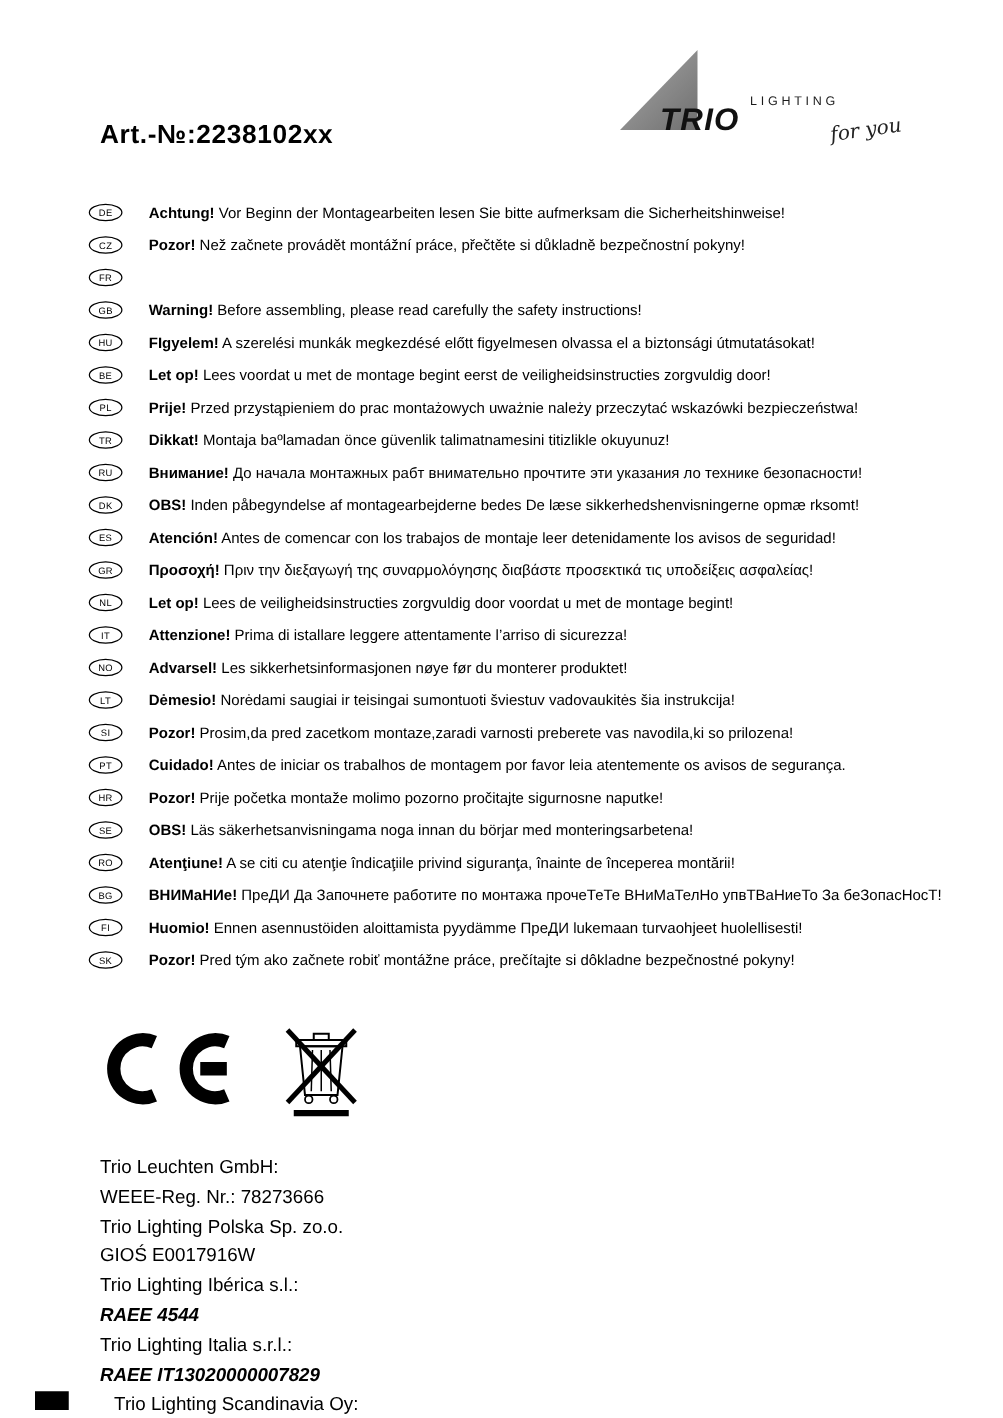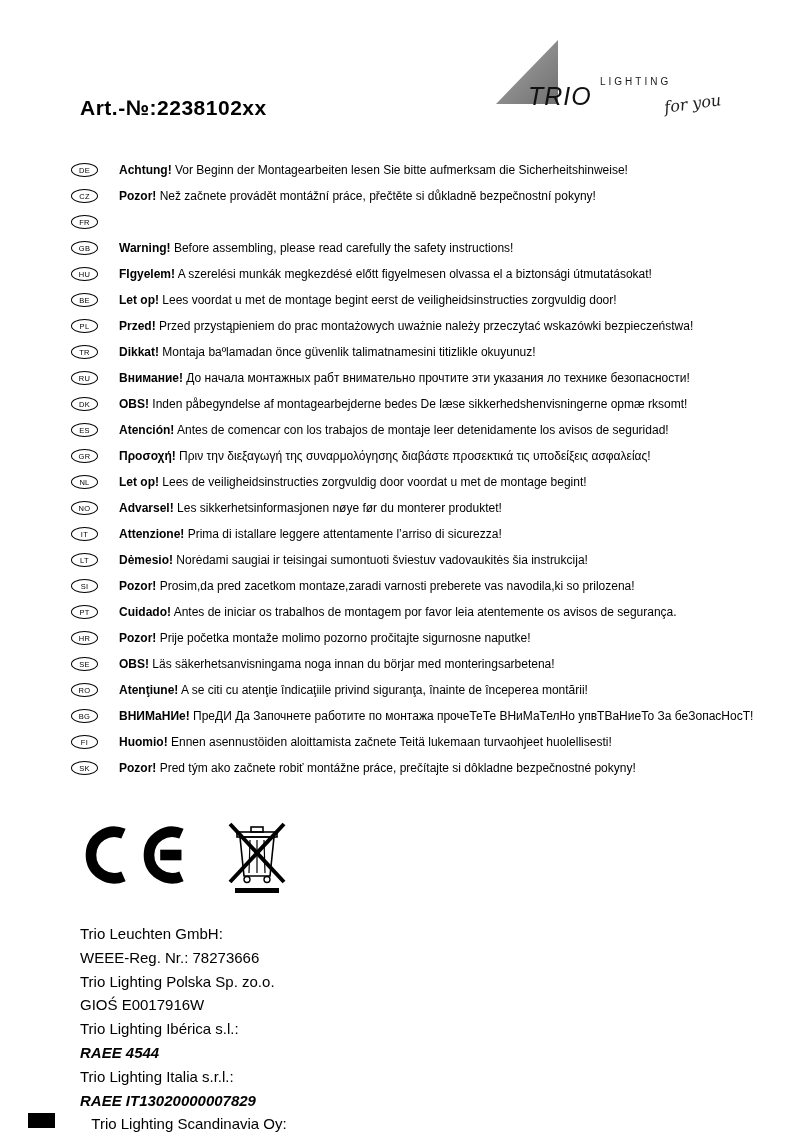--- a/index.html
+++ b/index.html
@@ -15,21 +15,21 @@
   .doc-title {
     position:absolute; left:80px; top:96px;
     font-size:21px; font-weight:bold; letter-spacing:0.5px;
   }
 
   
   .logo { position:absolute; left:492px; top:36px; width:230px; height:80px; }
   .logo svg.triangle { position:absolute; left:0; top:0; }
   .logo .brand {
     position:absolute; left:36px; top:46px;
-    font-size:25px; font-weight:normal; font-style:italic; letter-spacing:1px;
+    font-size:25px; font-weight:bold; font-style:italic; letter-spacing:1px;
     color:#111;
   }
   .logo .lighting {
     position:absolute; left:108px; top:40px;
     font-size:10px; letter-spacing:3px; color:#1a1a1a; font-weight:500;
   }
   .logo .tagline {
     position:absolute; left:172px; top:58px;
     font-family:"DejaVu Serif", serif; font-style:italic;
     font-size:16px; color:#222; transform:rotate(-8deg);
@@ -122,21 +122,21 @@
     <p class="warning-line"><b>FIgyelem!</b><span> A szerelési munkák megkezdésé előtt figyelmesen olvassa el a biztonsági útmutatásokat!</span></p>
   </div>
 
   <div class="warning-row">
     <span class="badge">BE</span>
     <p class="warning-line"><b>Let op!</b><span> Lees voordat u met de montage begint eerst de veiligheidsinstructies zorgvuldig door!</span></p>
   </div>
 
   <div class="warning-row">
     <span class="badge">PL</span>
-    <p class="warning-line"><b>Przed!</b><span> Przed przystąpieniem do prac montażowych uważnie należy przeczytać wskazówki bezpieczeństwa!</span></p>
+    <p class="warning-line"><b>Prije!</b><span> Przed przystąpieniem do prac montażowych uważnie należy przeczytać wskazówki bezpieczeństwa!</span></p>
   </div>
 
   <div class="warning-row">
     <span class="badge">TR</span>
     <p class="warning-line"><b>Dikkat!</b><span> Montaja baºlamadan önce güvenlik talimatnamesini titizlikle okuyunuz!</span></p>
   </div>
 
   <div class="warning-row">
     <span class="badge">RU</span>
     <p class="warning-line"><b>Внимание!</b><span> До начала монтажных рабт внимательно прочтите эти указания ло технике безопасности!</span></p>
@@ -156,30 +156,30 @@
     <span class="badge">GR</span>
     <p class="warning-line"><b>Προσοχή!</b><span> Πριν την διεξαγωγή της συναρμολόγησης διαβάστε προσεκτικά τις υποδείξεις ασφαλείας!</span></p>
   </div>
 
   <div class="warning-row">
     <span class="badge">NL</span>
     <p class="warning-line"><b>Let op!</b><span> Lees de veiligheidsinstructies zorgvuldig door voordat u met de montage begint!</span></p>
   </div>
 
   <div class="warning-row">
+    <span class="badge">IT</span>
+    <p class="warning-line"><b>Attenzione!</b><span> Prima di istallare leggere attentamente l’arriso di sicurezza!</span></p>
+  </div>
+
+  <div class="warning-row">
     <span class="badge">NO</span>
     <p class="warning-line"><b>Advarsel!</b><span> Les sikkerhetsinformasjonen nøye før du monterer produktet!</span></p>
   </div>
 
   <div class="warning-row">
-    <span class="badge">IT</span>
-    <p class="warning-line"><b>Attenzione!</b><span> Prima di istallare leggere attentamente l’arriso di sicurezza!</span></p>
-  </div>
-
-  <div class="warning-row">
     <span class="badge">LT</span>
     <p class="warning-line"><b>Dėmesio!</b><span> Norėdami saugiai ir teisingai sumontuoti šviestuv vadovaukitės šia instrukcija!</span></p>
   </div>
 
   <div class="warning-row">
     <span class="badge">SI</span>
     <p class="warning-line"><b>Pozor!</b><span> Prosim,da pred zacetkom montaze,zaradi varnosti preberete vas navodila,ki so prilozena!</span></p>
   </div>
 
   <div class="warning-row">
@@ -202,21 +202,21 @@
     <p class="warning-line"><b>Atenţiune!</b><span> A se citi cu atenţie îndicaţiile privind siguranţa, înainte de începerea montării!</span></p>
   </div>
 
   <div class="warning-row">
     <span class="badge">BG</span>
     <p class="warning-line"><b>ВНИМаНИе!</b><span> ПреДИ Да Започнете работите по монтажа прочеТеТе ВНиМаТелНо упвТВаНиеТо За беЗопасНосТ!</span></p>
   </div>
 
   <div class="warning-row">
     <span class="badge">FI</span>
-    <p class="warning-line"><b>Huomio!</b><span> Ennen asennustöiden aloittamista začnete Teitä lukemaan turvaohjeet huolellisesti!</span></p>
+    <p class="warning-line"><b>Huomio!</b><span> Ennen asennustöiden aloittamista pyydämme ПреДИ lukemaan turvaohjeet huolellisesti!</span></p>
   </div>
 
   <div class="warning-row">
     <span class="badge">SK</span>
     <p class="warning-line"><b>Pozor!</b><span> Pred tým ako začnete robiť montážne práce, prečítajte si dôkladne bezpečnostné pokyny!</span></p>
   </div>
 </div>
 
 <div class="ce-mark">
   <svg width="118" height="58" viewBox="0 0 120 60">

